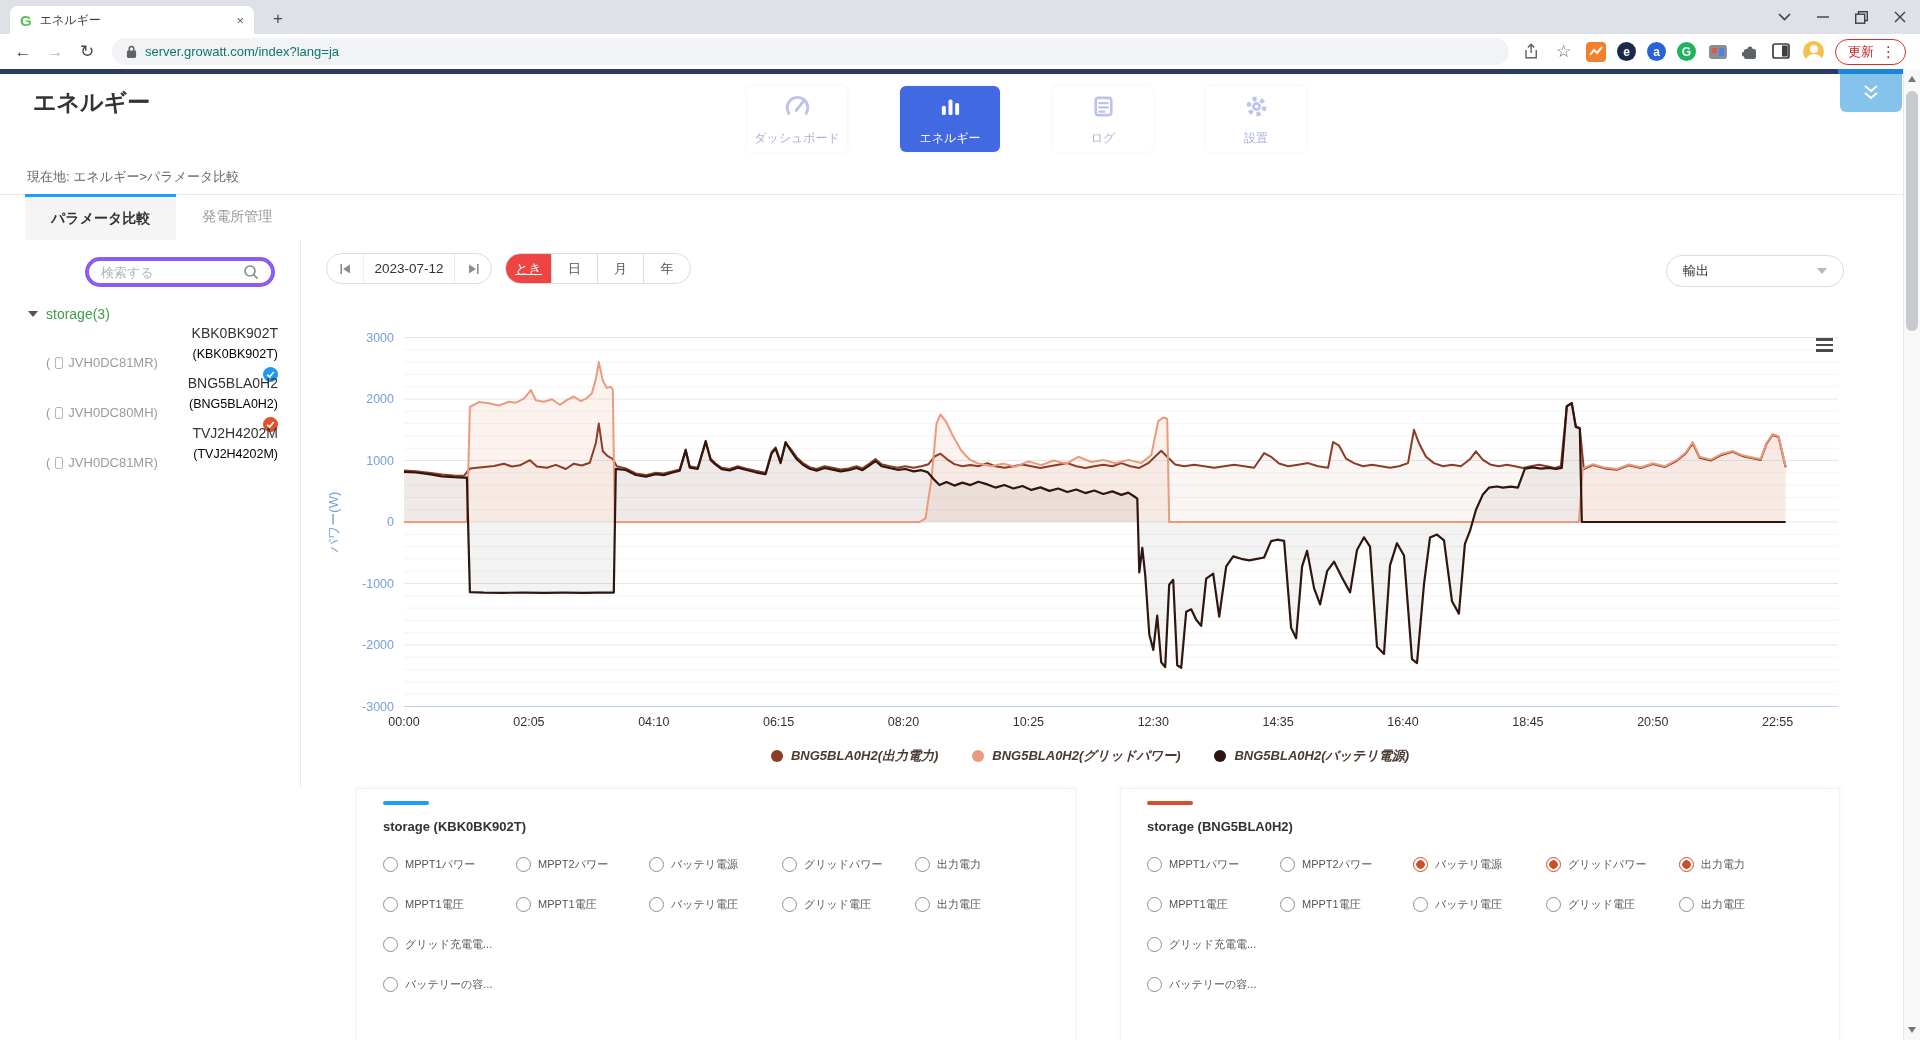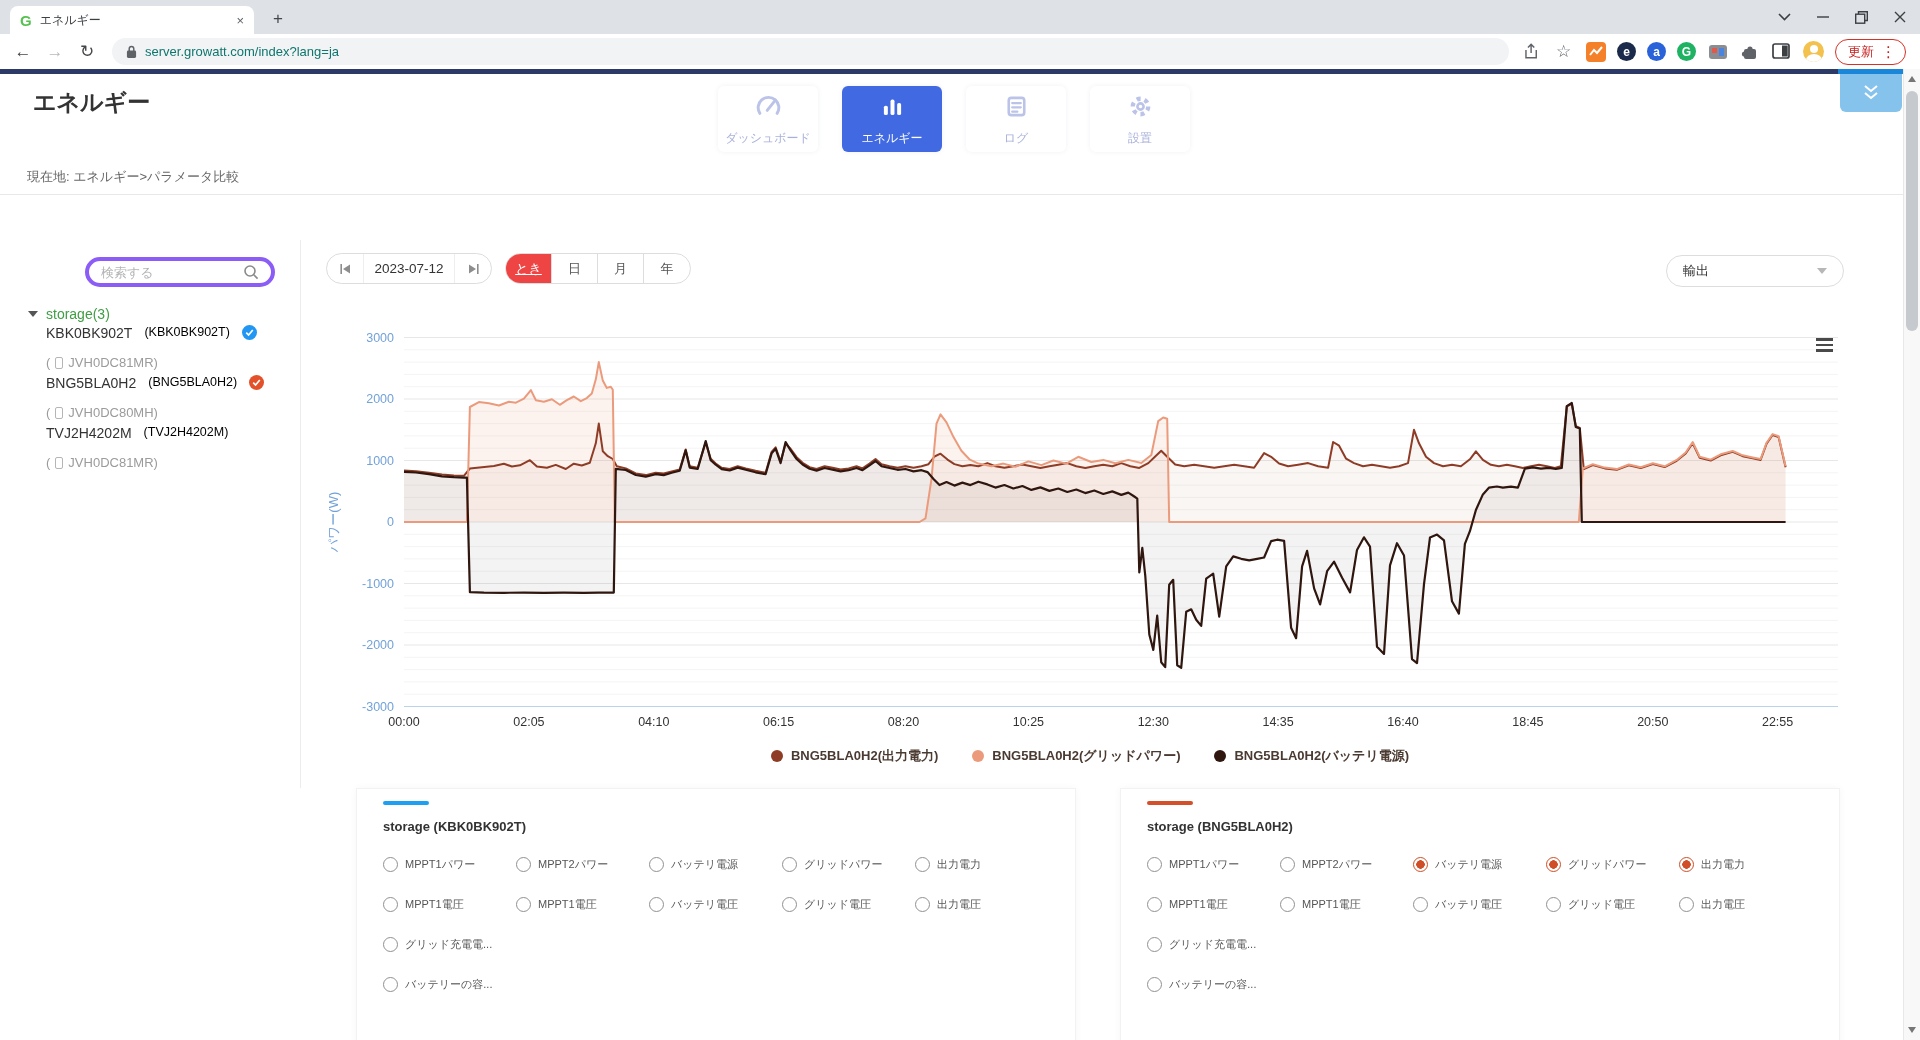--- a/index.html
+++ b/index.html
@@ -40,21 +40,21 @@
   .page { position:absolute; left:0; top:69px; width:1903px; height:971px; background:#fff; overflow:hidden; }
   .topbar { position:absolute; left:0; top:0; width:100%; height:5px; background:#2b3a67; }
   .topbar-blue { position:absolute; left:1838px; top:0; width:65px; height:5px; background:#1a86d9; }
   .collapse-btn { position:absolute; left:1840px; top:5px; width:62px; height:38px; background:#85c3ed;
     border-radius:0 0 6px 6px; display:flex; align-items:center; justify-content:center; }
 
   .pgtitle { position:absolute; left:33px; top:18px; font-size:23px; font-weight:bold; color:#333; }
 
   .navcards { position:absolute; left:718px; top:17px; display:flex; gap:24px; }
   .ncard { width:100px; height:66px; border-radius:6px; background:#fff; display:flex; flex-direction:column;
-    align-items:center; justify-content:center; gap:4px; color:#bcc3e8; box-shadow:0 0 5px rgba(80,90,150,.08); }
+    align-items:center; justify-content:center; gap:4px; color:#bcc3e8; box-shadow:0 0 5px rgba(80,90,150,.08);margin-left:29px; }
   .ncard .lbl { font-size:12px; color:#a9b1da; }
   .ncard.active { background:#4169e1; color:#fff; }
   .ncard.active .lbl { color:#fff; }
   .ncard svg { width:31px; height:31px; }
 
   .breadcrumb { position:absolute; left:27px; top:99px; font-size:13px; color:#666; }
 
   .tabline { position:absolute; left:0; top:125px; width:100%; height:1px; background:#e8e8e8; }
   .ptabs { position:absolute; left:25px; top:125px; display:flex; }
   .ptab { height:46px; padding:0 26px; display:flex; align-items:center; font-size:14px; color:#999; }
@@ -66,21 +66,21 @@
     border-radius:15px; display:flex; align-items:center; padding:0 12px; background:#fff; }
   .searchbox input { border:none; outline:none; flex:1; font-size:13px; color:#333; background:transparent; min-width:0;
     font-family:"Liberation Sans","DejaVu Sans",sans-serif;}
   .searchbox input::placeholder { color:#b3b3b3; }
 
   .tree { position:absolute; left:28px; top:234px; width:250px; font-size:13px; }
   .tree .grp { display:flex; align-items:center; gap:8px; height:22px; }
   .caret-dn { width:0; height:0; border-left:5px solid transparent; border-right:5px solid transparent;
     border-top:6px solid #555; }
   .tree .grp .glabel { color:#3f9e43; font-size:14px; }
-  .trow { display:flex; align-items:flex-start; gap:12px; height:25px; padding-left:18px; color:#333; font-size:14px;}
+  .trow { display:flex; align-items:flex-end; gap:6px; height:25px; padding-left:18px; color:#333; font-size:14px;flex-direction:column;}
   .trow .alias { font-size:12.5px; color:#000000; }
   .trow .badge { width:15px; height:15px; }
   .lrow { display:flex; align-items:center; height:25px; padding-left:18px; color:#9b9b9b; font-size:13px; gap:3px;}
   .dlico { display:inline-block; width:8px; height:12px; border:1.5px solid #b5b5b5; border-radius:2px; margin:0 2px; }
 
   
   .datepill { position:absolute; left:326px; top:184px; height:31px; border:1px solid #ddd; border-radius:16px;
     display:flex; align-items:center; overflow:hidden; background:#fff;}
   .datepill .arr { width:36px; height:100%; display:flex; align-items:center; justify-content:center; }
   .datepill .dateval { width:92px; text-align:center; font-size:13.5px; color:#333; height:100%;
@@ -94,21 +94,21 @@
   .expsel { position:absolute; left:1666px; top:186px; width:178px; height:32px; border:1px solid #ddd;
     border-radius:16px; display:flex; align-items:center; padding:0 16px; font-size:13px; color:#333;
     justify-content:space-between; background:#fff; }
   .seldn { width:0; height:0; border-left:5px solid transparent; border-right:5px solid transparent;
     border-top:6px solid #b7b7b7; }
 
   
   #chart { position:absolute; left:300px; top:249px; }
   .burger { position:absolute; left:1816px; top:269px; width:17px; display:flex; flex-direction:column; gap:3px; }
   .burger span { display:block; height:2.5px; background:#4a4a4a; }
-  #legend { position:absolute; left:300px; top:678px; width:1580px; display:flex; justify-content:center; gap:34px; }
+  #legend { position:absolute; left:300px; top:678px; width:1580px; display:flex; justify-content:center; gap:34px;font-style:italic; }
   .lgitem { display:flex; align-items:center; gap:8px; font-size:13px; font-weight:bold; color:#4a3a31; }
   .lgdot { width:12px; height:12px; border-radius:50%; }
 
   
   #panels { position:absolute; left:356px; top:719px; display:flex; gap:44px; }
   .card { width:720px; height:260px; background:#fff; border:1px solid #f2f2f2; box-shadow:0 0 8px rgba(0,0,0,.04);
     padding:12px 0 0 26px; }
   .accent { width:46px; height:4px; border-radius:2px; }
   .card h3 { font-size:13px; color:#333; margin-top:14px; font-weight:bold; }
   .prow { display:flex; margin-top:20px; height:20px; }
@@ -244,20 +244,24 @@
         <span><svg viewBox="0 0 36 36" width="31" height="31">
             <circle cx="18" cy="18" r="9" fill="none" stroke="currentColor" stroke-width="5" stroke-dasharray="4.7 4.7"></circle>
             <circle cx="18" cy="18" r="3.6" fill="none" stroke="currentColor" stroke-width="3"></circle>
           </svg></span>
         <span class="lbl">設置</span>
       </div>
     </div>
 
   <div class="breadcrumb">現在地: エネルギー&gt;パラメータ比較</div>
   <div class="tabline"></div>
+  <div class="ptabs" id="ptabs">
+      <div class="ptab active">パラメータ比較</div>
+      <div class="ptab">発電所管理</div>
+    </div>
 
   <div class="sb-border"></div>
   <div class="searchbox">
     <input placeholder="検索する" style="">
     <svg width="16" height="16" viewBox="0 0 16 16">
       <circle cx="7" cy="7" r="5" fill="none" stroke="#8a8a8a" stroke-width="1.6"></circle>
       <line x1="10.8" y1="10.8" x2="14.6" y2="14.6" stroke="#8a8a8a" stroke-width="1.6"></line>
     </svg>
   </div>
   <div class="tree" id="tree">

